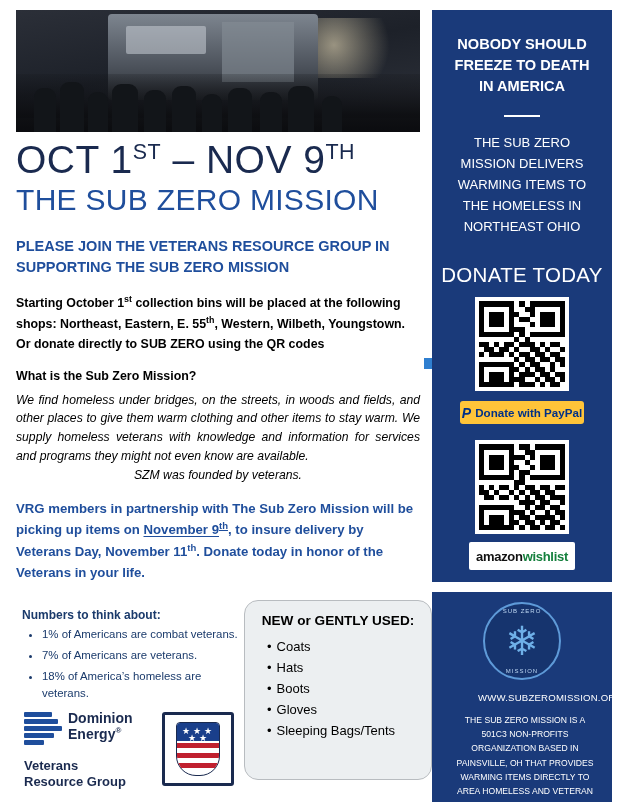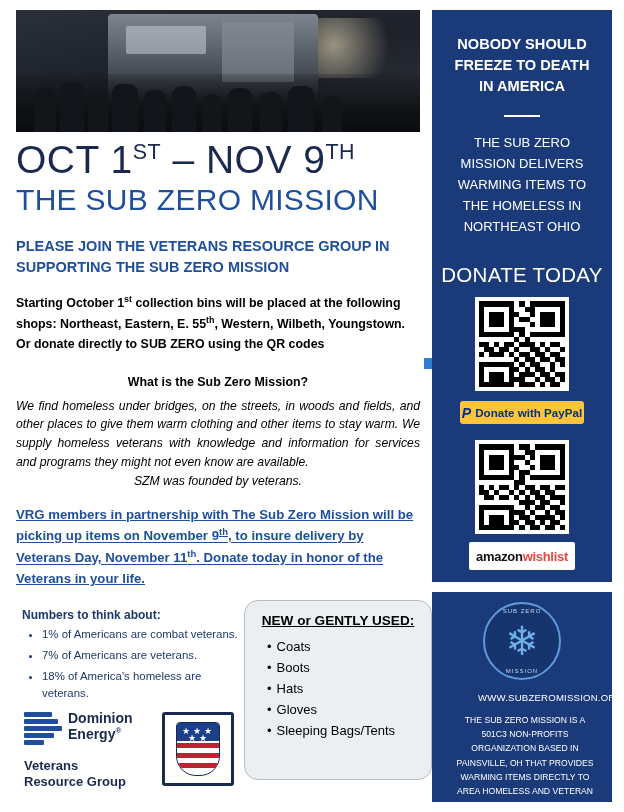--- a/index.html
+++ b/index.html
@@ -128,45 +128,43 @@
   .body-para {
     margin-top: 14px;
     font-size: 12.4px;
     font-weight: bold;
     line-height: 1.62;
     color: #000;
   }
   .body-para sup { font-size: .72em; vertical-align: super; }
 
   .q-head {
-    margin-top: 20px;
+    margin-top: 14px;
     font-size: 12.4px;
     font-weight: bold;
-    text-align: center;
   }
 
   .italic-block {
     margin-top: 8px;
     font-size: 12.2px;
     font-style: italic;
     line-height: 1.55;
     text-align: justify;
   }
   .italic-block .centered {
     display: block;
     text-align: center;
   }
 
   .vrg-para {
     margin-top: 14px;
     font-size: 13.2px;
     font-weight: bold;
     color: #1f4e9c;
     line-height: 1.55;
-    text-decoration: underline;
   }
   .vrg-para .u { text-decoration: underline; }
   .vrg-para sup { font-size: .72em; vertical-align: super; }
 
   .numbers-head {
     position: absolute;
     left: 6px;
     top: 598px;
     font-size: 12px;
     font-weight: bold;
@@ -275,21 +273,20 @@
     height: 178px;
     background: #eceff1;
     border: 1px solid #b8bcc0;
     border-radius: 14px;
   }
   .gently-title {
     margin-top: 12px;
     text-align: center;
     font-size: 13.6px;
     font-weight: bold;
-    text-decoration: underline;
   }
   .gently-list {
     margin: 8px 0 0 0;
     padding-left: 22px;
     font-size: 13px;
     line-height: 1.62;
     list-style: none;
   }
   .gently-list li::before {
     content: "\2022";
@@ -404,21 +401,21 @@
     display: flex;
     align-items: center;
     justify-content: center;
   }
   .amazon-text {
     font-size: 13px;
     font-weight: bold;
     color: #111;
     letter-spacing: -.3px;
   }
-  .amazon-text .wl { color: #ef4444; font-weight: bold; }
+  .amazon-text .wl { color: #15803d; font-weight: bold; }
 
   .right-bottom {
     position: absolute;
     left: 432px;
     top: 592px;
     width: 180px;
     height: 210px;
     background: #1a3a7a;
     color: #ffffff;
     text-align: center;
@@ -547,22 +544,22 @@
           <div class="stripe" style="top:30px;"></div>
           <div class="stripe" style="top:40px;"></div>
         </div>
       </div>
     </div>
 
     <div class="gently-box">
       <div class="gently-title">NEW or GENTLY USED:</div>
       <ul class="gently-list">
         <li>Coats</li>
+        <li>Hats</li>
         <li>Boots</li>
-        <li>Hats</li>
         <li>Gloves</li>
         <li>Sleeping Bags/Tents</li>
       </ul>
     </div>
   </div>
 
   <div class="arrow">
     <div class="shaft"></div>
     <div class="head"></div>
   </div>

